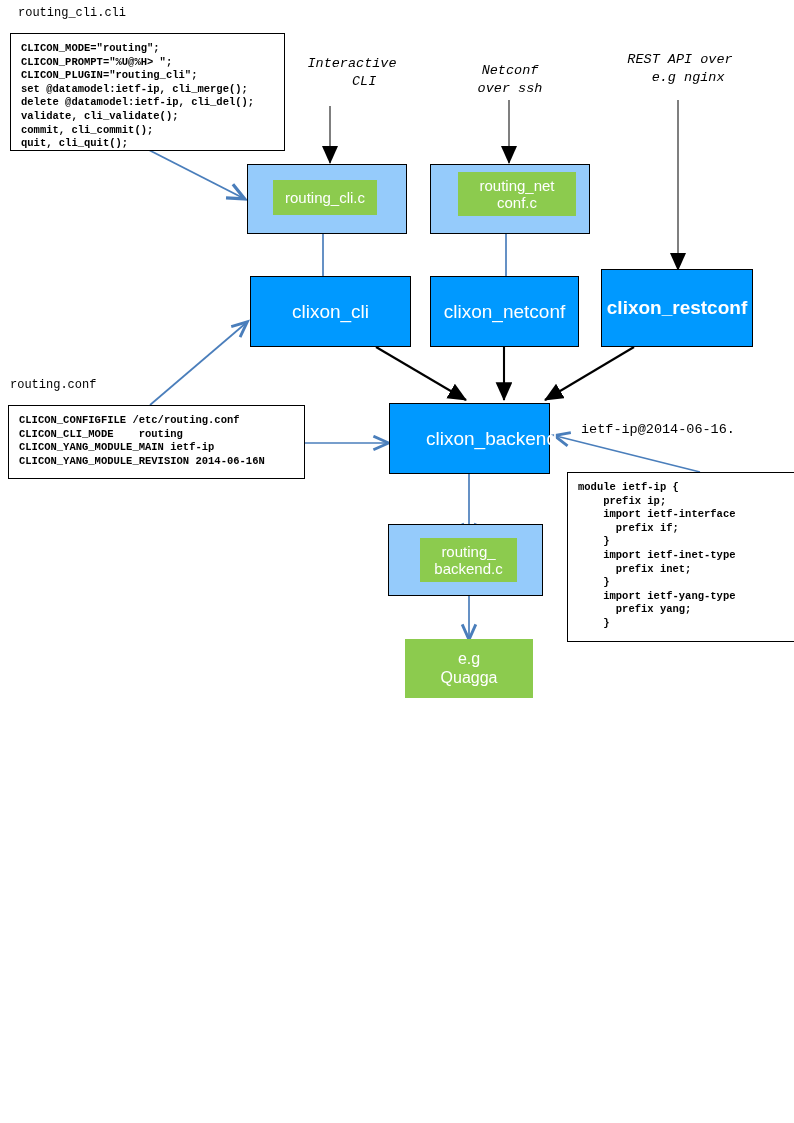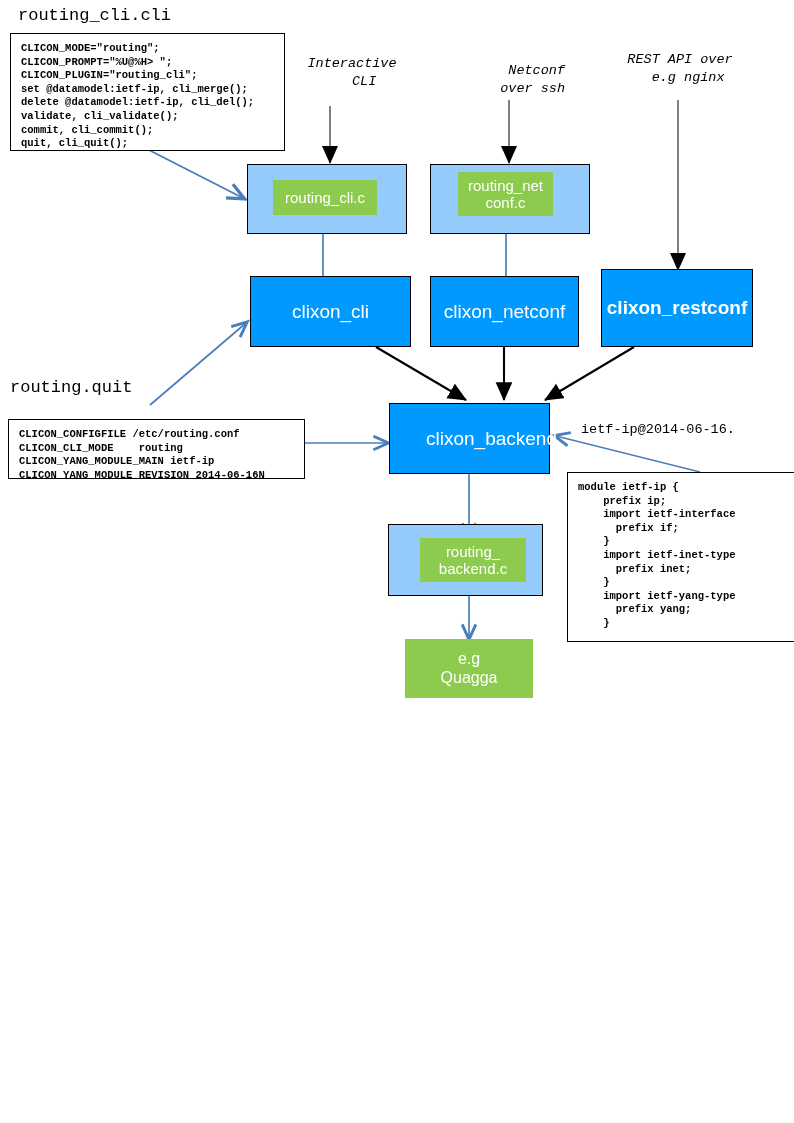--- a/index.html
+++ b/index.html
@@ -19,21 +19,21 @@
     position: absolute;
     left: 0;
     top: 0;
     width: 794px;
     height: 1123px;
     pointer-events: none;
   }
   .mono-title {
     position: absolute;
     font-family: "Liberation Mono", monospace;
-    font-size: 17px;
+    font-size: 12px;
     color: #000000;
     white-space: nowrap;
     letter-spacing: 0px;
     text-align: right;
   }
   .code-box {
     position: absolute;
     box-sizing: border-box;
     border: 1.6px solid #000000;
     background: #ffffff;
@@ -132,71 +132,71 @@
 
     <line x1="700" y1="472" x2="556" y2="436" stroke="#4A7EBB" stroke-width="1.7" marker-end="url(#arrowBlueOpen)"></line>
 
     <line x1="469" y1="474" x2="469" y2="537" stroke="#4A7EBB" stroke-width="1.7" marker-end="url(#arrowBlueOpen)"></line>
 
     <line x1="469" y1="596" x2="469" y2="638" stroke="#4A7EBB" stroke-width="1.7" marker-end="url(#arrowBlueOpen)"></line>
   </svg>
 
   <div class="mono-title" style="left:18px; top:6px;">routing_cli.cli</div>
 
-  <div class="mono-title" style="left:10px; top:378px;">routing.quit</div>
+  <div class="mono-title" style="left:10px; top:378px;">routing.conf</div>
 
   <div class="code-box" style="left:10px; top:33px; width:275px; height:118px;">CLICON_MODE="routing";
 CLICON_PROMPT="%U@%H&gt; ";
 CLICON_PLUGIN="routing_cli";
 set @datamodel:ietf-ip, cli_merge();
 delete @datamodel:ietf-ip, cli_del();
 validate, cli_validate();
 commit, cli_commit();
 quit, cli_quit();</div>
 
-  <div class="code-box" style="left:8px; top:405px; width:297px; height:60px;margin-top:14px;">CLICON_CONFIGFILE /etc/routing.conf
+  <div class="code-box" style="left:8px; top:405px; width:297px; height:74px;">CLICON_CONFIGFILE /etc/routing.conf
 CLICON_CLI_MODE    routing
 CLICON_YANG_MODULE_MAIN ietf-ip
 CLICON_YANG_MODULE_REVISION 2014-06-16N</div>
 
   <div class="code-box" style="left:567px; top:472px; width:243px; height:170px;">module ietf-ip {
     prefix ip;
     import ietf-interface
       prefix if;
     }
     import ietf-inet-type
       prefix inet;
     }
     import ietf-yang-type
       prefix yang;
     }</div>
 
   <div class="annot" style="left:292px; top:55px; width:120px;">Interactive
    CLI</div>
 
-  <div class="annot" style="left:455px; top:62px; width:110px;text-align:right;">Netconf
+  <div class="annot" style="left:455px; top:62px; width:110px;">Netconf
 over ssh</div>
 
   <div class="annot" style="left:610px; top:51px; width:140px;">REST API over
   e.g nginx</div>
 
   <div class="annot-left" style="left:581px; top:421px;">ietf-ip@2014-06-16.</div>
 
   <div class="node node-lightblue" style="left:247px; top:164px; width:160px; height:70px;">
   </div>
   <div class="node node-green" style="left:273px; top:180px; width:104px; height:35px;">routing_cli.c</div>
 
   <div class="node node-lightblue" style="left:430px; top:164px; width:160px; height:70px;">
   </div>
-  <div class="node node-green" style="left:458px; top:172px; width:95px; height:44px; white-space:pre;">routing_net
+  <div class="node node-green" style="left:458px; top:172px; width:118px; height:44px; white-space:pre;">routing_net
 conf.c</div>
 
   <div class="node node-lightblue" style="left:388px; top:524px; width:155px; height:72px;">
   </div>
-  <div class="node node-green" style="left:420px; top:538px; width:106px; height:44px; white-space:pre;">routing_
+  <div class="node node-green" style="left:420px; top:538px; width:97px; height:44px; white-space:pre;">routing_
 backend.c</div>
 
   <div class="node node-blue" style="left:430px; top:276px; width:149px; height:71px;">clixon_netconf</div>
 
   <div class="node node-blue" style="left:250px; top:276px; width:161px; height:71px;">clixon_cli</div>
 
   <div class="node node-blue" style="left:601px; top:269px; width:152px; height:78px;font-weight:bold;">clixon_restconf</div>
 
   <div class="node node-blue" style="left:389px; top:403px; width:161px; height:71px;padding-left:44px;">clixon_backend</div>
 

